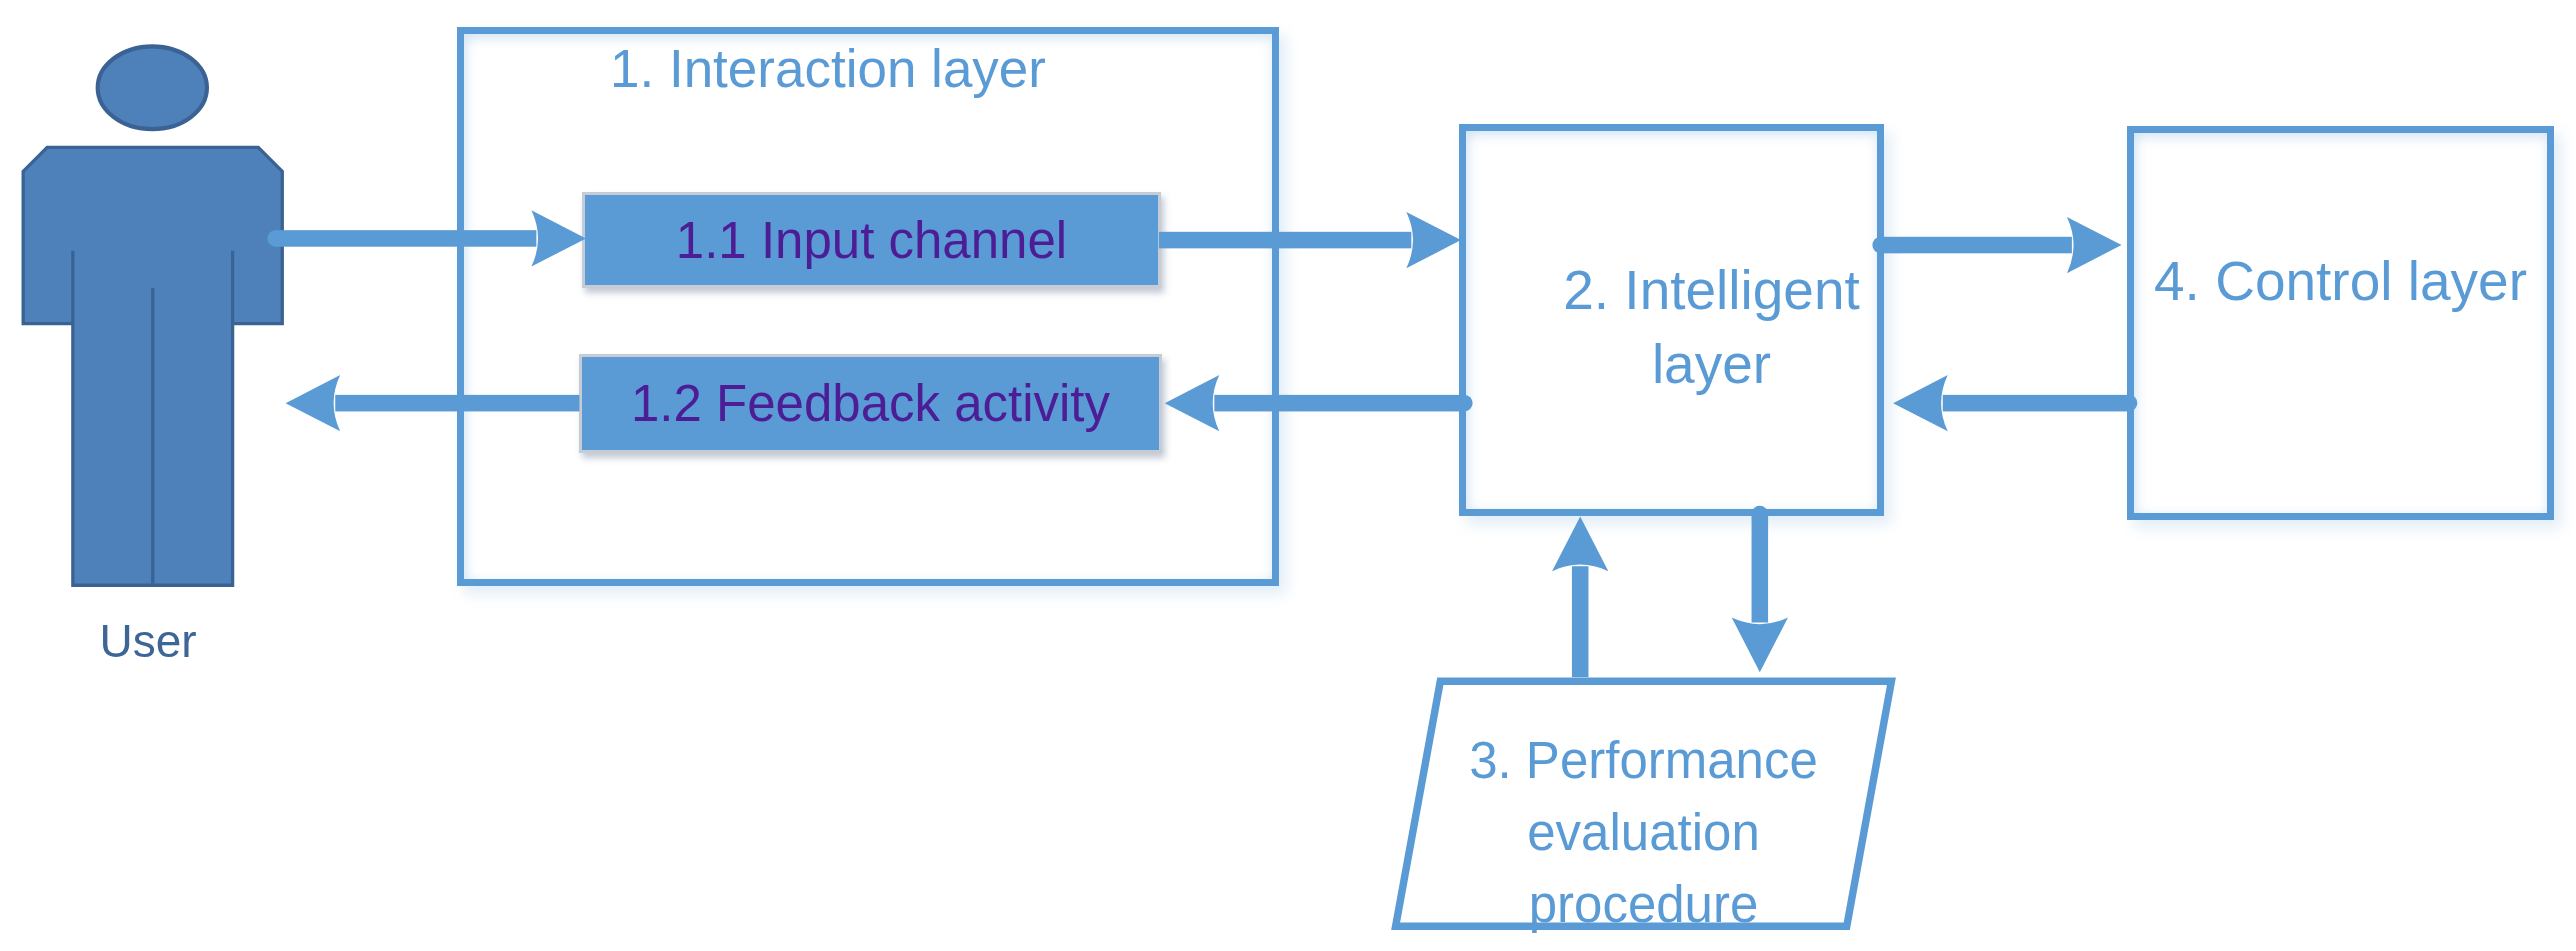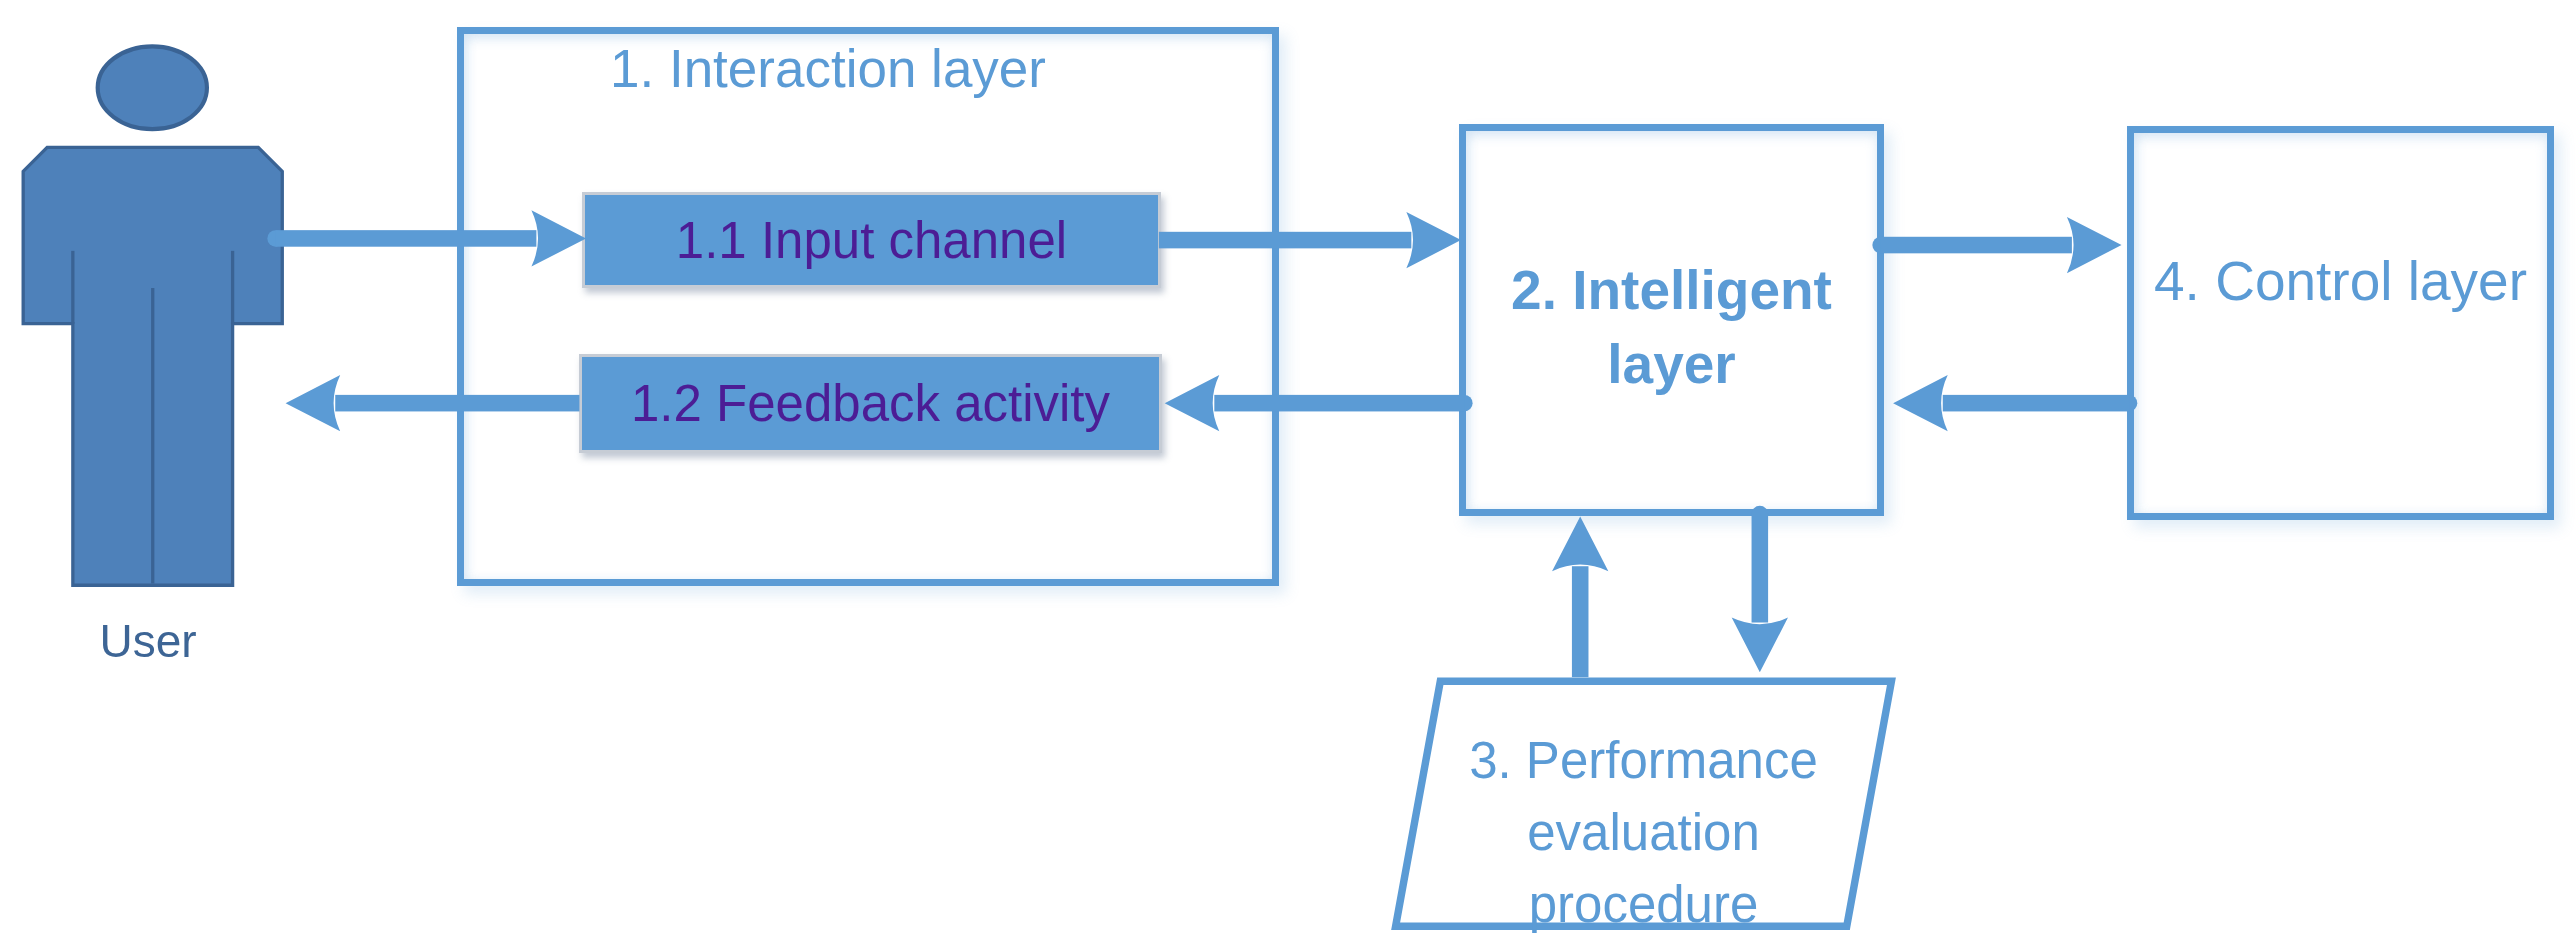--- a/index.html
+++ b/index.html
@@ -36,22 +36,22 @@
   }
   .blue-text{
     position:absolute;color:#5B9BD5;text-align:center;z-index:3;
   }
   .title-lg{font-size:53px;line-height:55px;}
   .center-col{
     display:flex;flex-direction:column;align-items:center;justify-content:center;
   }
   #interaction-title{left:457px;top:41px;width:742px;}
   #intelligent-text{
-    left:1459px;top:124px;width:425px;height:392px;
-    padding-top:14px;box-sizing:border-box;font-weight:bold;
+    left:1499px;top:124px;width:425px;height:392px;
+    padding-top:14px;box-sizing:border-box;
   }
   #intelligent-text div{font-size:55px;line-height:74px;}
   #control-text{
     left:2127px;top:126px;width:427px;height:282px;
     padding-top:28px;box-sizing:border-box;
   }
   #control-text div{font-size:55px;line-height:74px;}
   #performance-text{left:1395px;top:725px;width:497px;}
   #performance-text div{font-size:51px;line-height:72px;}
   #user-label{

